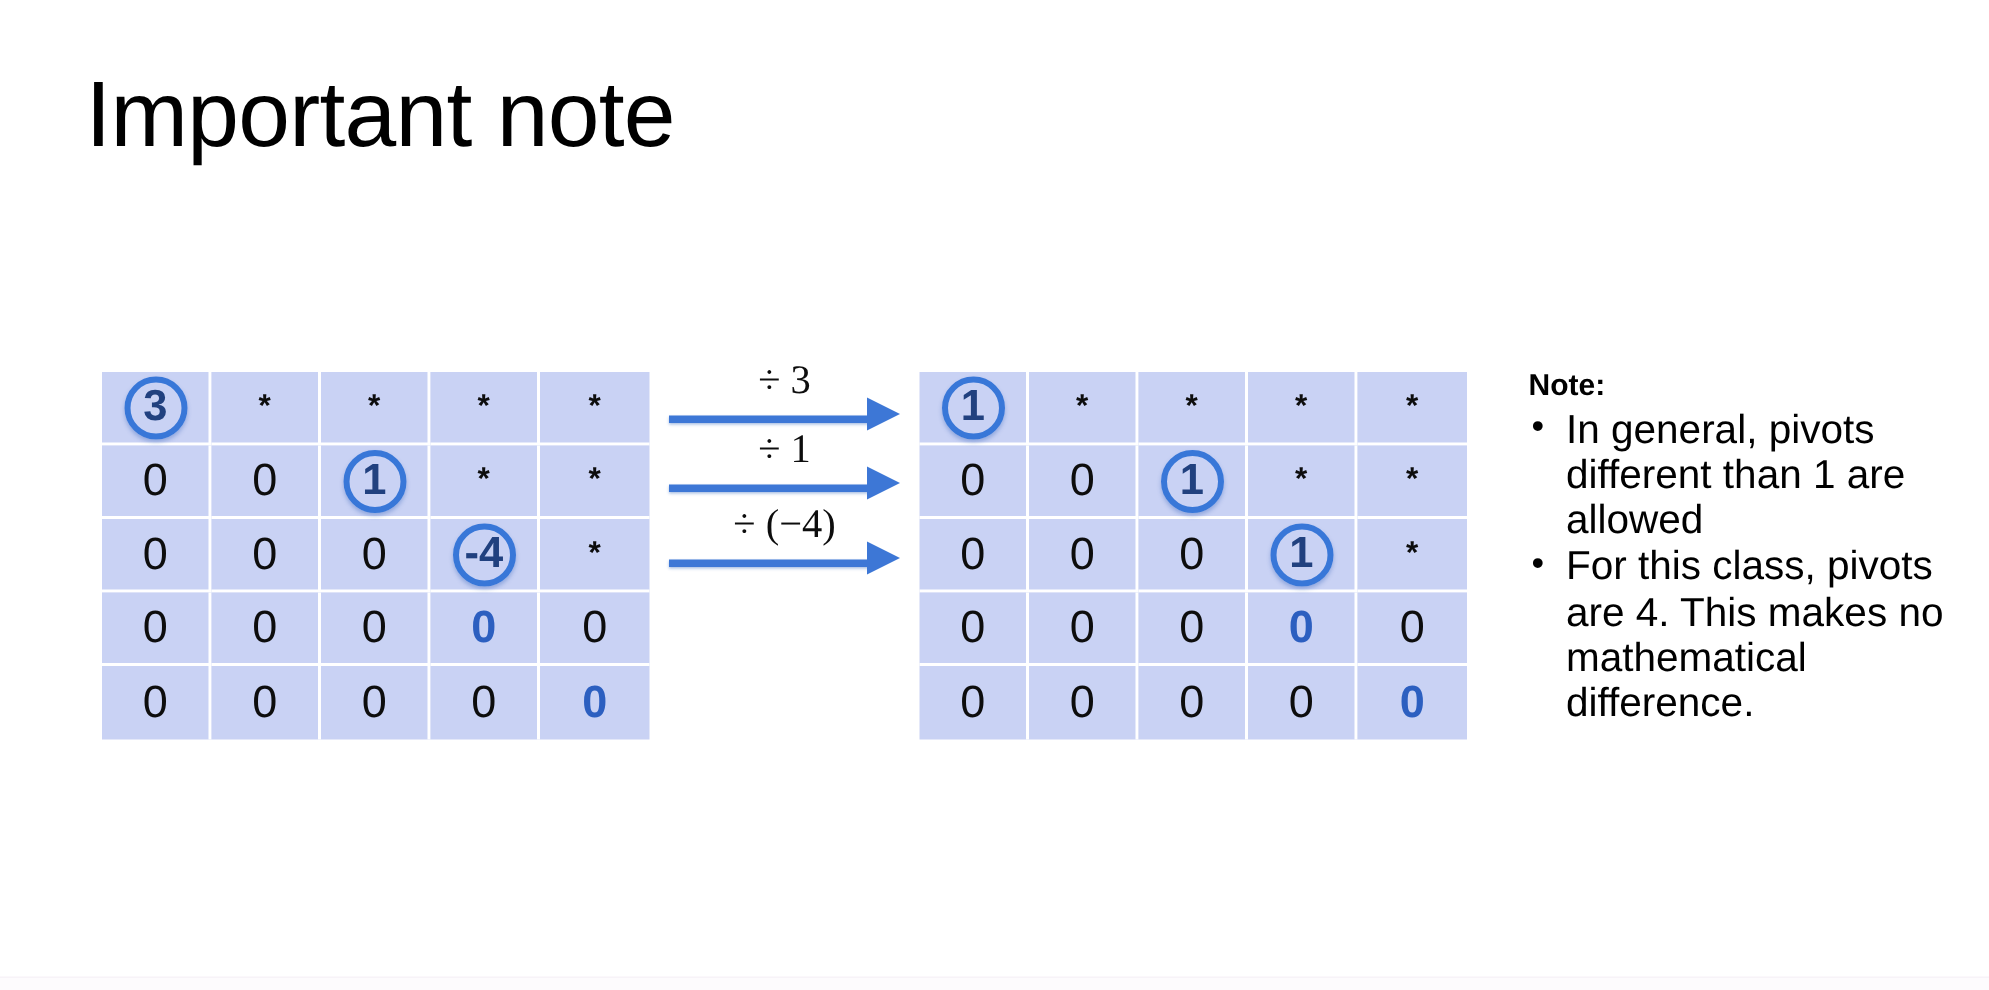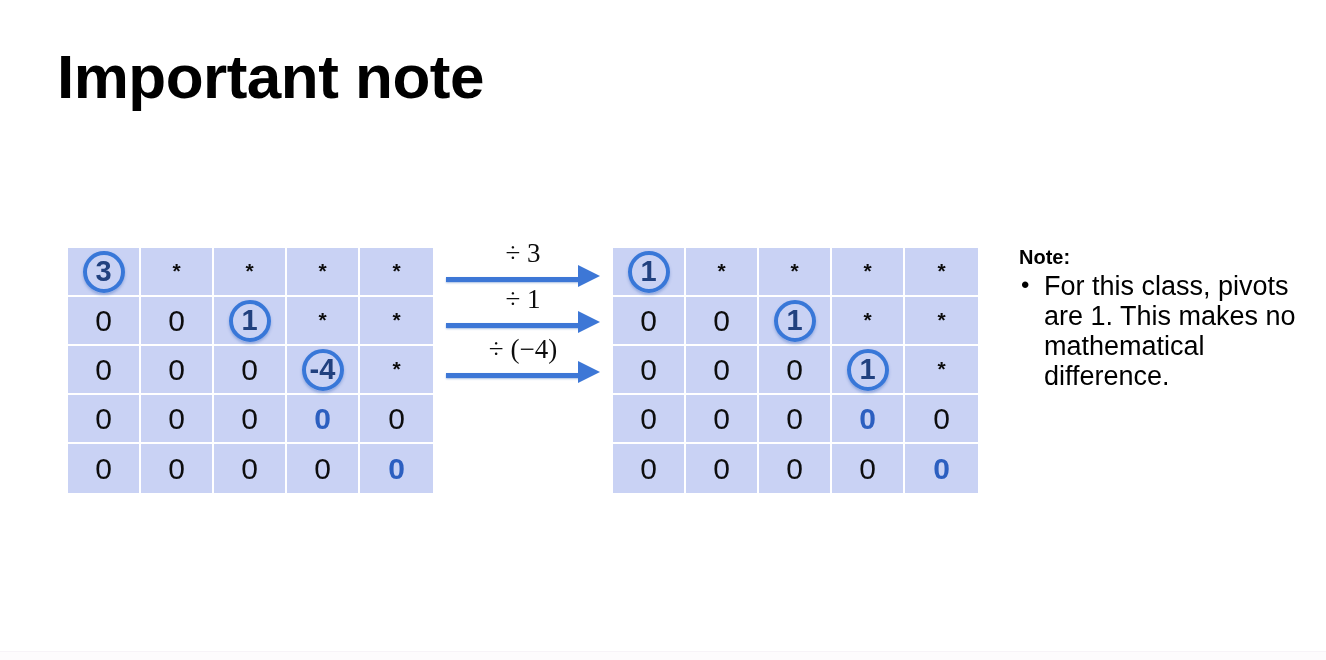--- a/index.html
+++ b/index.html
@@ -22,21 +22,21 @@
     background: #ffffff;
   }
 
   
   #slide-title {
     position: absolute;
     left: 57px;
     top: 44px;
     font-size: 62px;
     line-height: 1.05;
-    font-weight: 700;
+    font-weight: 400;
     color: #000000;
     letter-spacing: -0.5px;
     white-space: nowrap;
   }
 
   
   .matrix {
     position: absolute;
     display: grid;
     grid-template-columns: repeat(5, 73px);
@@ -373,18 +373,19 @@
         <span class="cell-value">0</span>
       </div>
       <div class="cell blue">
         <span class="cell-value">0</span>
       </div>
     </div>
 
   <div id="note">
     <div id="note-heading">Note:</div>
     <ul class="note-list" id="note-list">
-        <li class="note-item">For this class, pivots are 1. This makes no mathematical difference.</li>
+        <li class="note-item">In general, pivots different than 1 are allowed</li>
+        <li class="note-item">For this class, pivots are 4. This makes no mathematical difference.</li>
       </ul>
   </div>
 
   <div id="bottom-band"></div>
 </div>
 
 </body></html>

